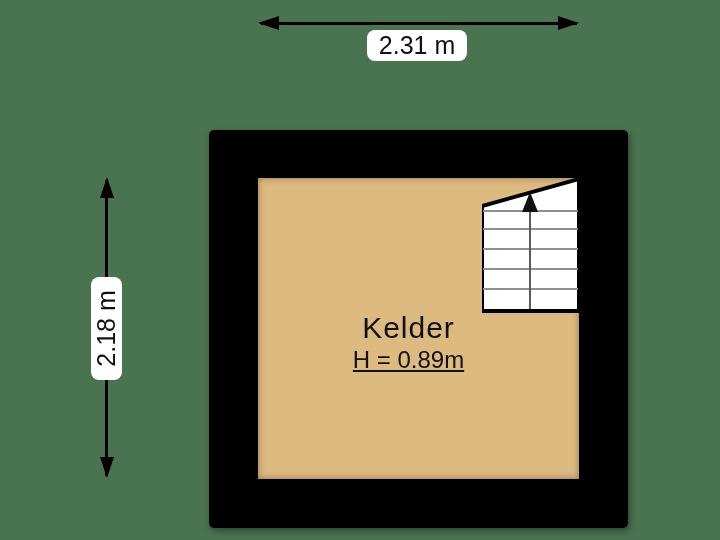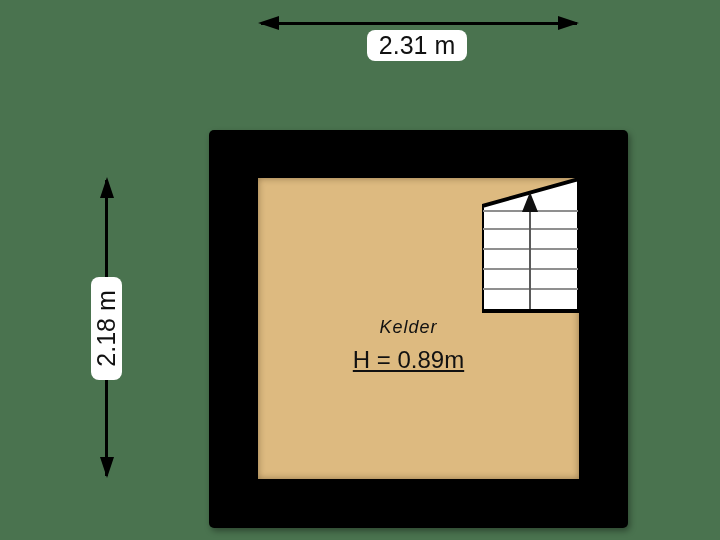--- a/index.html
+++ b/index.html
@@ -92,24 +92,23 @@
     width: 97px; height: 135px;
     display: block;
     position: absolute;
   }
   .room-label {
     left: 0; top: 133px;
     width: 301px;
     text-align: center;
   }
   .room-name {
-    font-size: 18px;
+    font-size: 30px;
     line-height: 33px;
     letter-spacing: 1px;
-    font-style: italic;
   }
   .room-height {
     font-size: 24px;
     line-height: 31px;
     text-decoration: underline;
   }
 </style>
 </head>
 <body>
 

